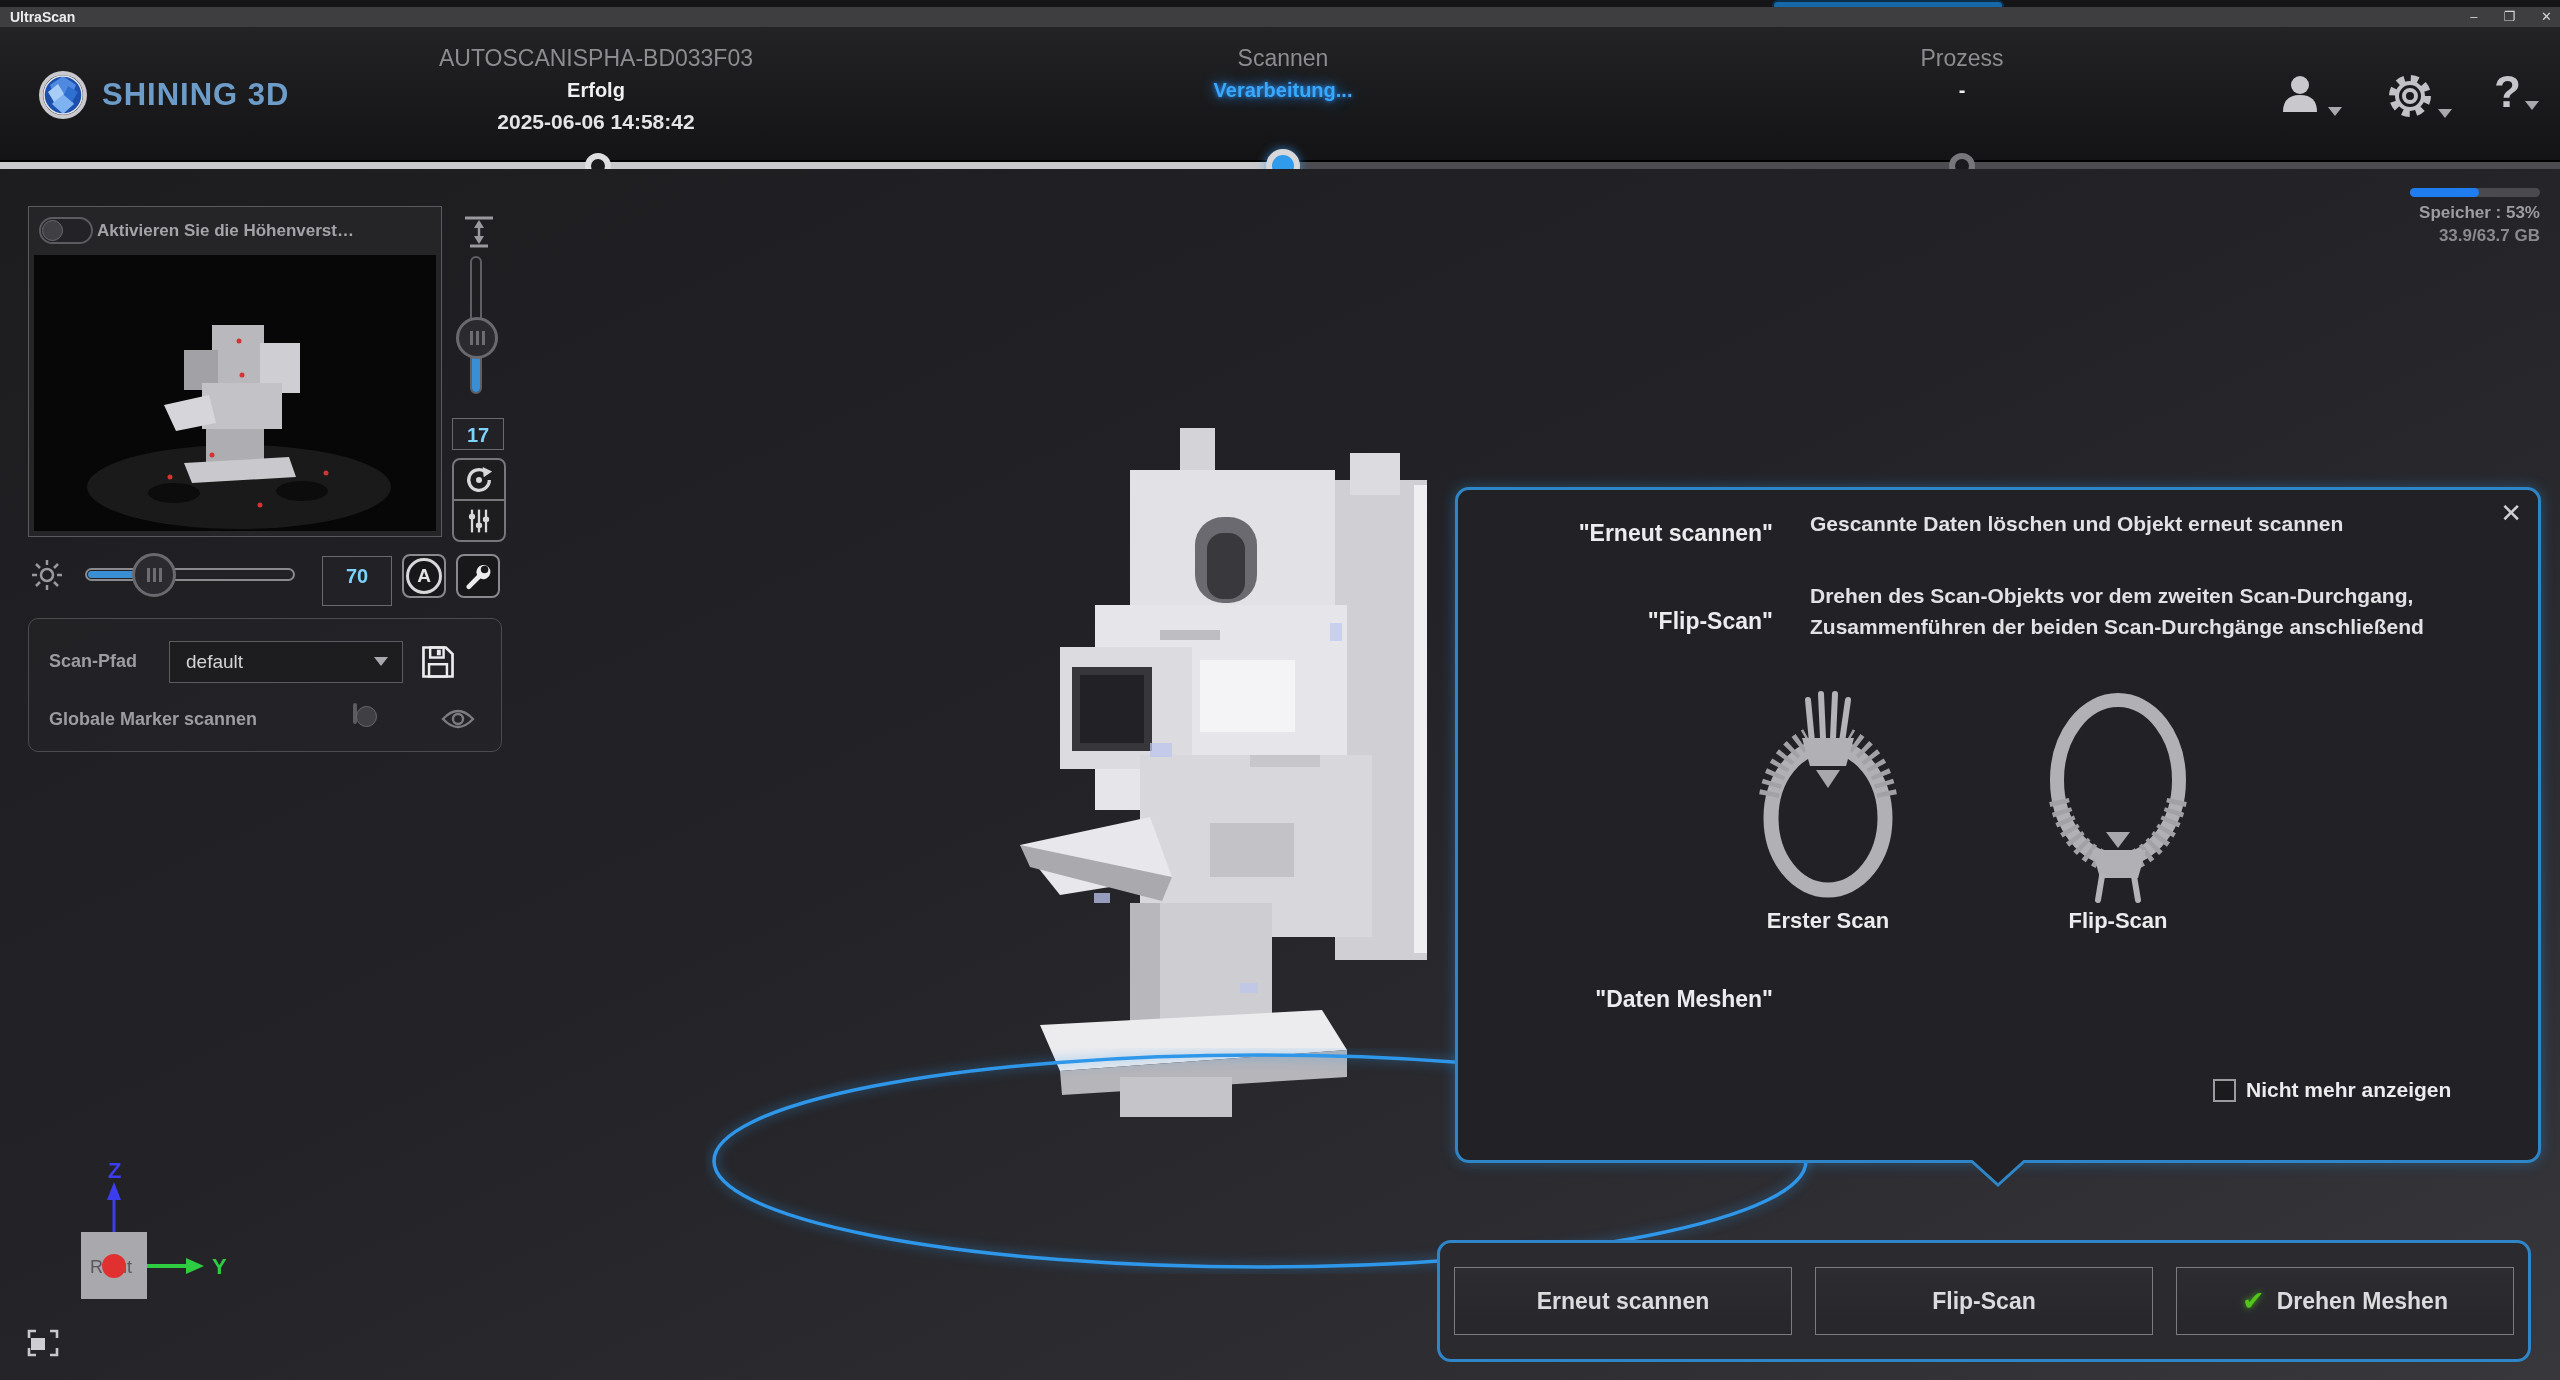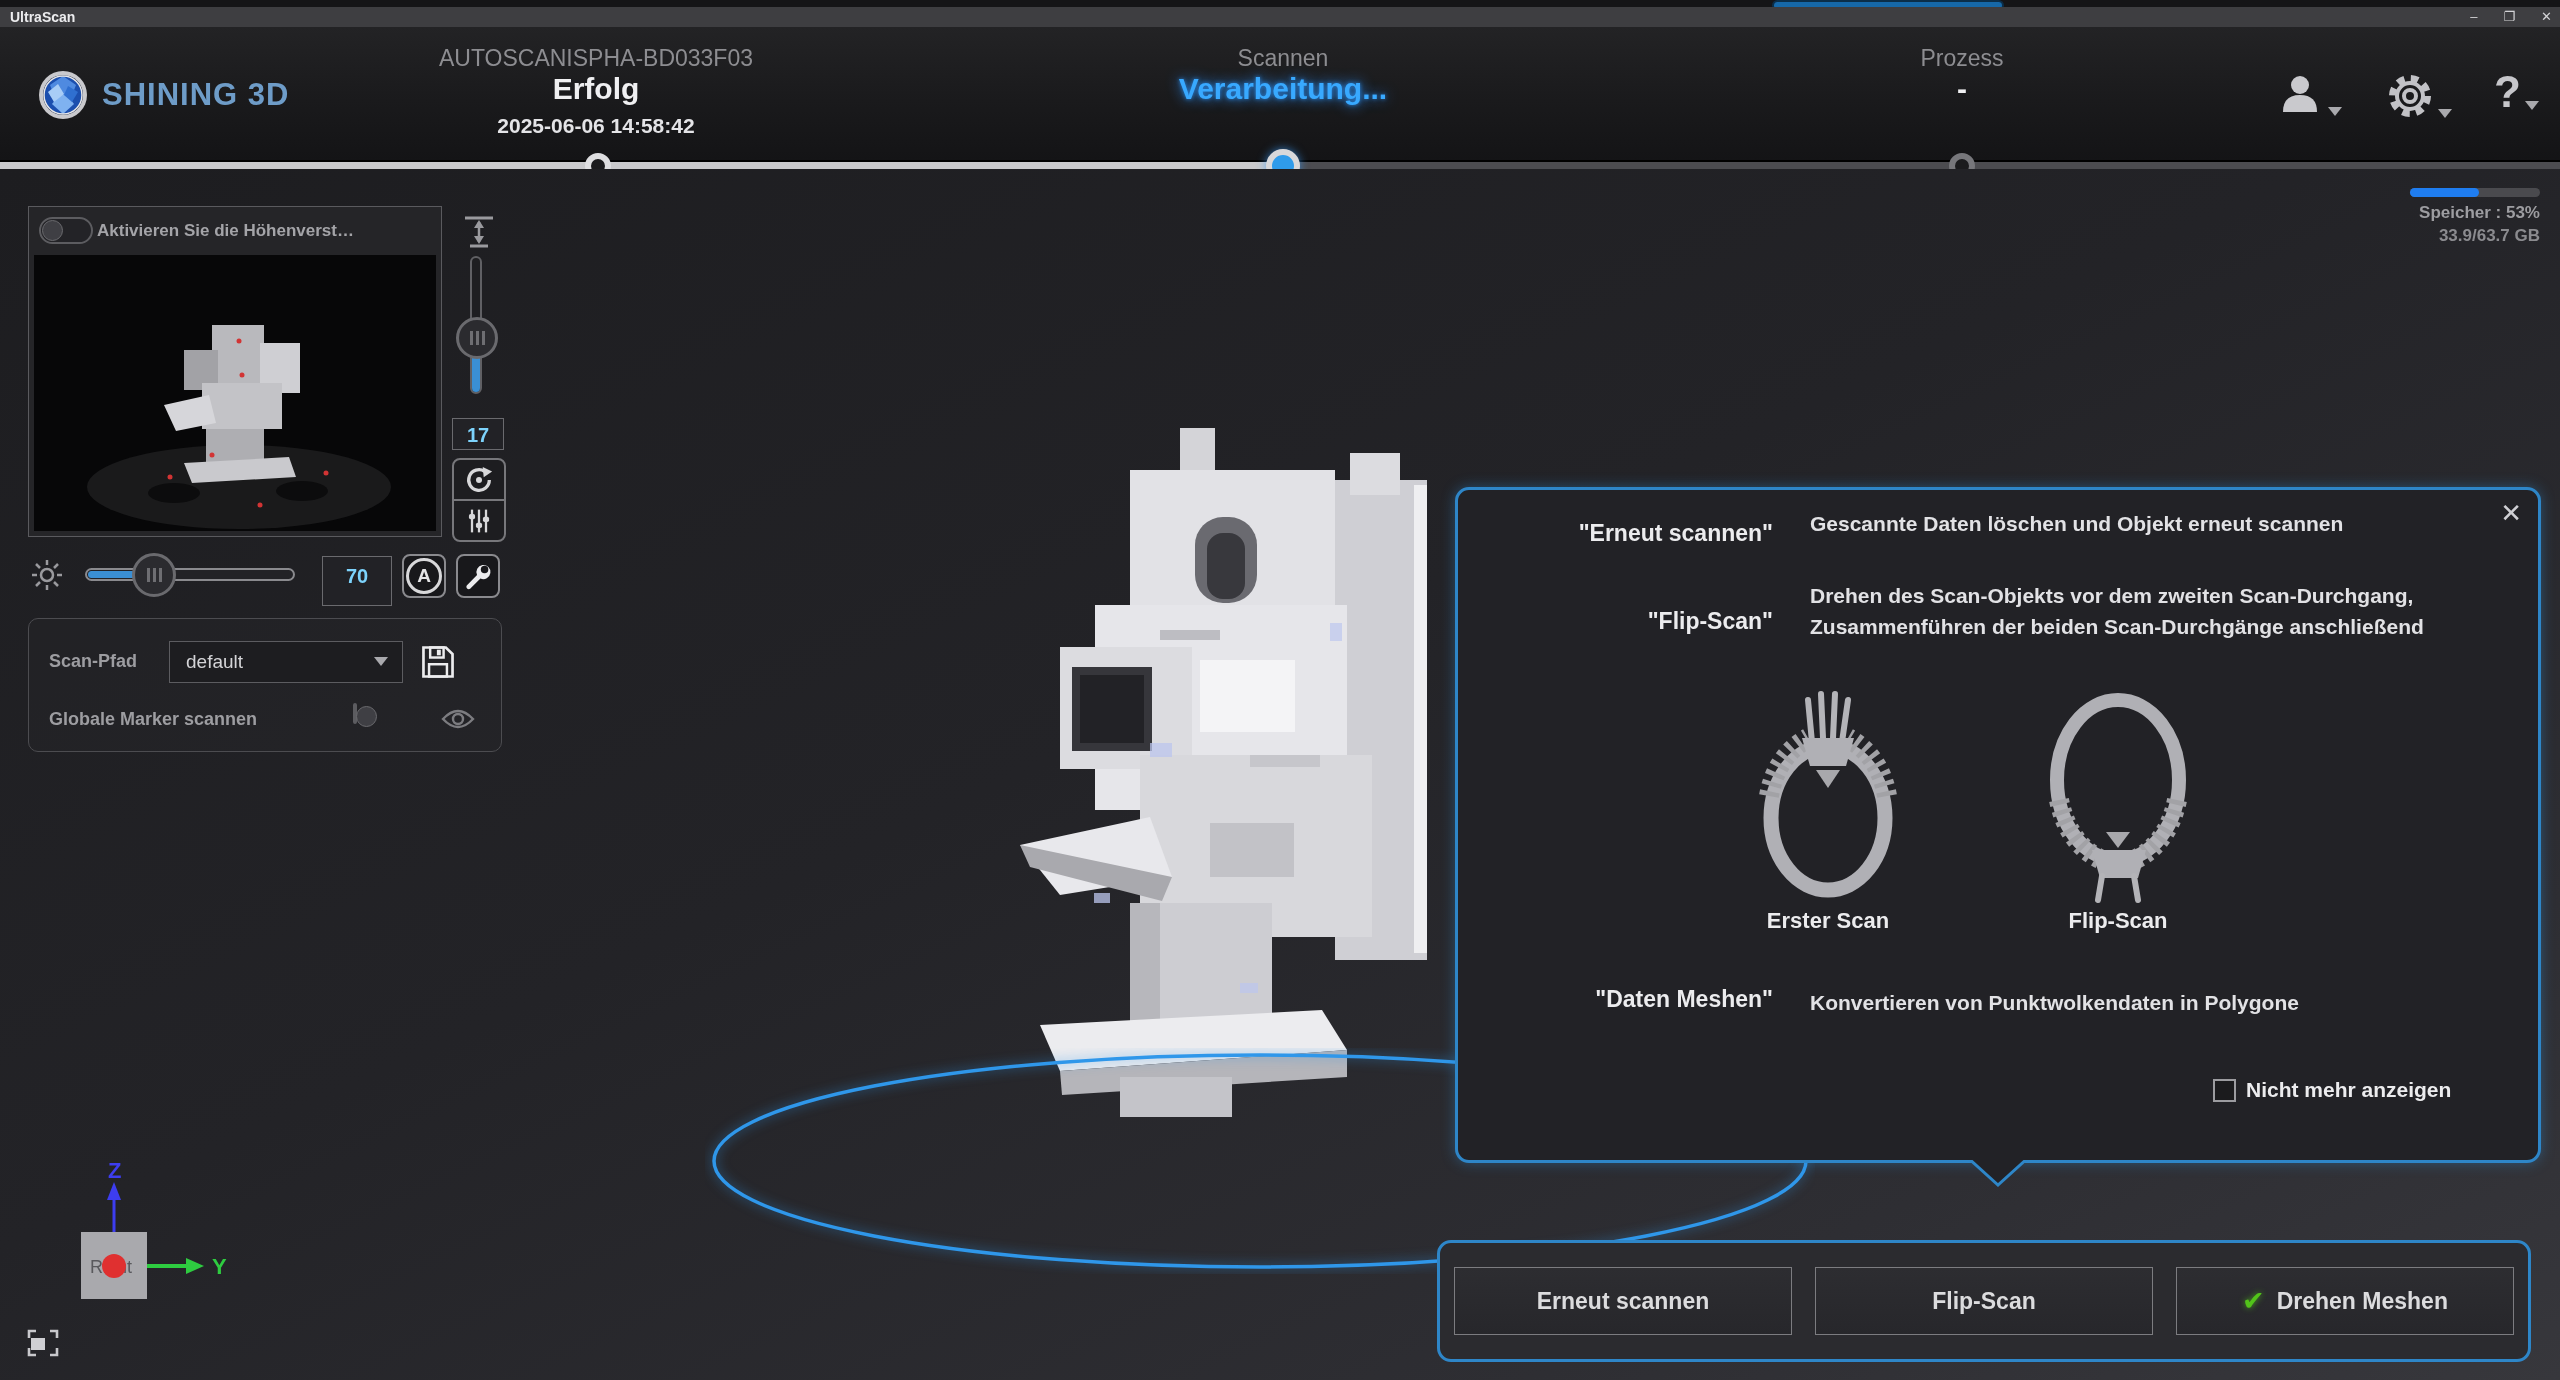--- a/index.html
+++ b/index.html
@@ -18,21 +18,21 @@
   .bluetab{left:1772px;top:0;width:232px;height:11px;background:#1668a8;
            border:2px solid #0b2e49;border-radius:6px;box-sizing:border-box;}
 
   
   .header{left:0;top:27px;width:2560px;height:133px;
           background:linear-gradient(#232325 0%,#1a1a1c 55%,#141416 100%);}
   .logo{left:38px;top:70px;display:flex;align-items:center;gap:14px;}
   .brandname{font-size:31px;font-weight:bold;color:#6e9cc8;letter-spacing:1px;}
   .step{position:absolute;top:45px;width:560px;text-align:center;}
   .step .t1{font-size:23px;color:#8d8d91;}
-  .step .t2{font-size:30px;font-weight:bold;color:#f0f0f2;}
+  .step .t2{font-size:20px;font-weight:bold;color:#f0f0f2;margin-top:7px;}
   .step .t2.blue{color:#38a9ff;text-shadow:0 0 14px rgba(45,150,255,.95),0 0 4px rgba(45,150,255,.8);}
   .step .t3{font-size:21px;font-weight:bold;color:#e4e4e7;margin-top:8px;}
   .hicon{position:absolute;top:72px;display:flex;align-items:flex-end;gap:4px;}
   .dropcaret{width:0;height:0;border-left:7px solid transparent;border-right:7px solid transparent;
              border-top:9px solid #a9a9ad;margin-bottom:2px;}
   .helpq{font-size:44px;font-weight:bold;color:#c6c6ca;line-height:40px;}
 
   
   .lineL{left:0;top:162px;width:1283px;height:7px;background:#c9c9cb;}
   .lineR{left:1283px;top:162px;width:1277px;height:7px;background:#4c4c50;}
@@ -399,21 +399,20 @@
         <line x1="76" y1="194" x2="72" y2="218"></line>
           <line x1="108" y1="194" x2="112" y2="218"></line>
       </g>
       <path d="M80 150 L92 166 L104 150 z" fill="#a8a8ac"></path>
     </svg>
   </div>
   <div class="figlabel" style="left:240px;top:418px;">Erster Scan</div>
   <div class="figlabel" style="left:530px;top:418px;">Flip-Scan</div>
 
   <div class="term" style="top:496px;">"Daten Meshen"</div>
-  <div class="desc" style="top:497px;">Konvertieren von Punktwolkendaten in Polygone</div>
 
   <div class="checkboxrow">
     <span class="checkbox"></span>
     <span class="checklabel">Nicht mehr anzeigen</span>
   </div>
 
   <div class="tail">
     <svg width="64" height="30" viewBox="0 0 64 30">
       <polygon points="1,0 32,28 63,0" fill="#222226" stroke="#2e86c8" stroke-width="3"></polygon>
       <rect x="0" y="0" width="64" height="3" fill="#222226"></rect>

